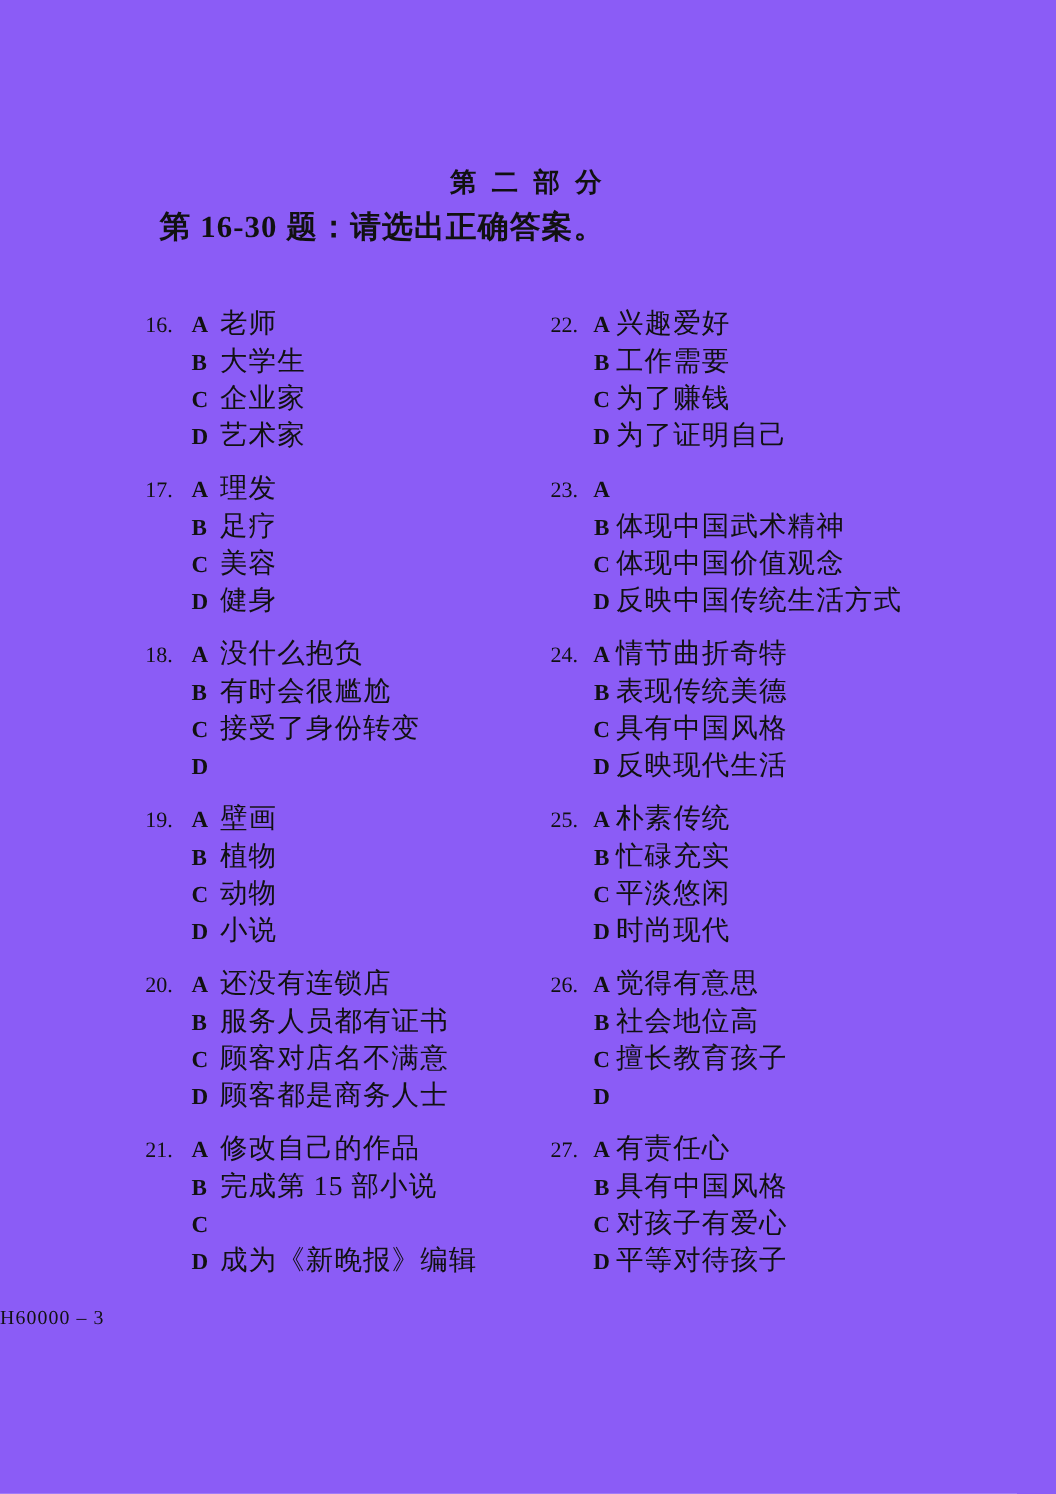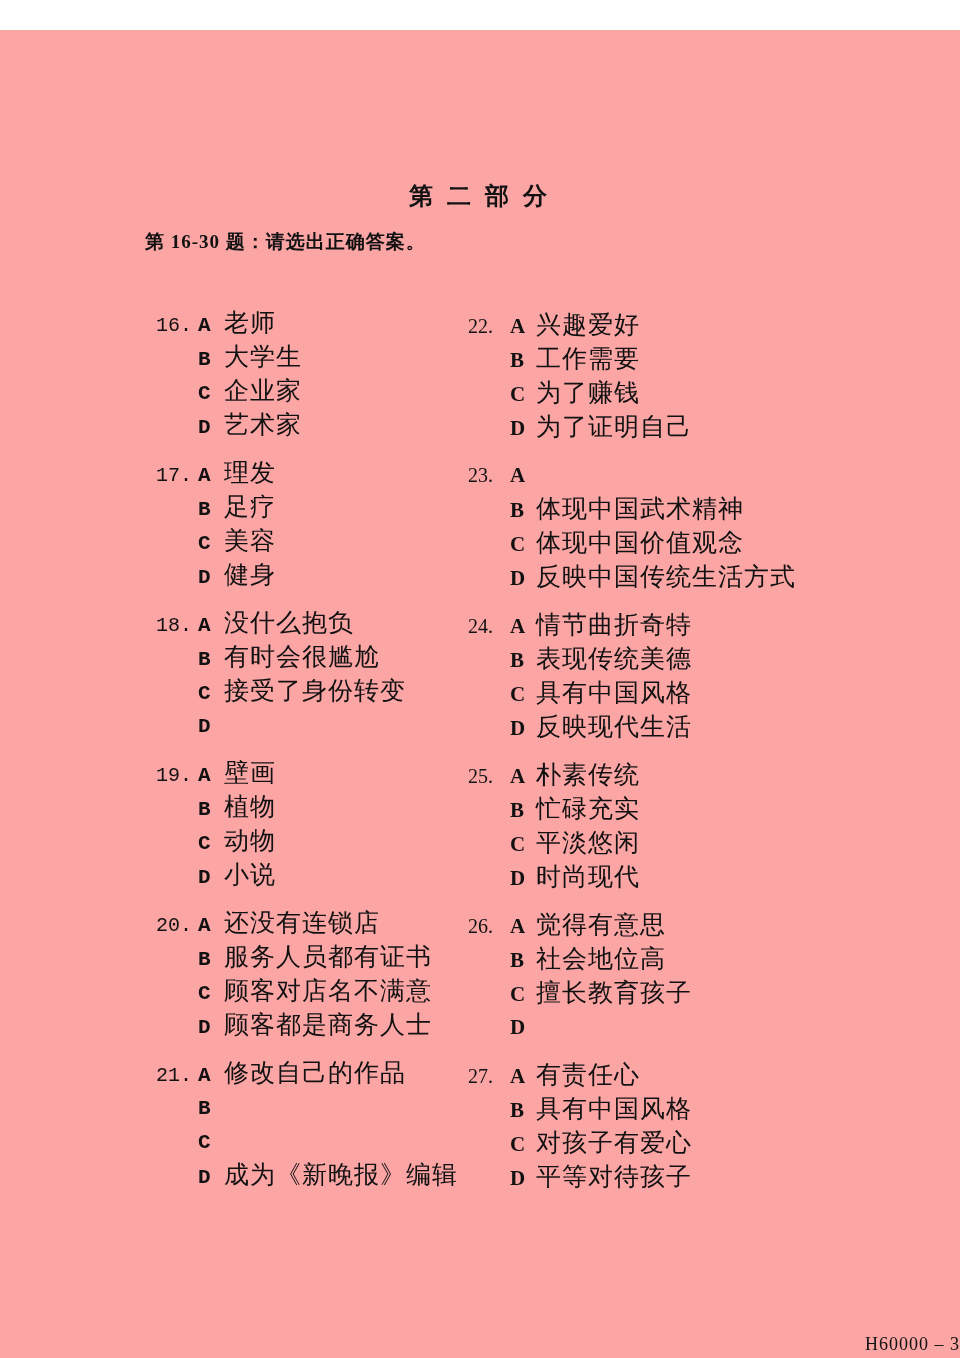--- a/index.html
+++ b/index.html
@@ -8,47 +8,46 @@
     font-family: "Liberation Serif", "DejaVu Serif", serif;
     color: #111111;
     width: 960px;
     height: 1358px;
     position: relative;
     overflow: hidden;
   }
   .page {
     position: absolute;
     inset: 0;
-    background: #fca5a5;
-    margin-top: 30px;
+    background: #8b5cf6;
   }
   .section-title {
     position: absolute;
     top: 150px;
     left: 0;
     width: 100%;
     text-align: center;
     font-size: 24px;
     font-weight: bold;
     letter-spacing: 4px;
   }
   .instructions {
     position: absolute;
-    top: 199px;
+    top: 187px;
     left: 145px;
-    font-size: 19px;
+    font-size: 28px;
     font-weight: bold;
     letter-spacing: 1px;
   }
   .col {
     position: absolute;
     top: 278px;
   }
-  .col-left  { left: 156px; width: 350px; font-family: Liberation Mono, monospace; }
-  .col-right { left: 468px; width: 360px; }
+  .col-left  { left: 132px; width: 350px; }
+  .col-right { left: 492px; width: 360px; text-align: center; }
   .question {
     margin-bottom: 14px;
   }
   .q-row {
     display: flex;
     align-items: baseline;
     height: 34px;
     line-height: 34px;
   }
   .q-num {
@@ -64,24 +63,24 @@
     font-size: 21px;
     font-weight: bold;
   }
   .opt-text {
     font-size: 25px;
     letter-spacing: 1px;
     white-space: nowrap;
   }
   .footer {
     position: absolute;
-    top: 1304px;
+    top: 1188px;
     left: 0;
     width: 100%;
-    text-align: right;
+    text-align: left;
     font-size: 18px;
     letter-spacing: 1px;
   }
 </style>
 </head>
 <body>
 
 <div class="page">
 
   <div class="section-title">第 二 部 分</div>
@@ -206,20 +205,21 @@
 
     <div class="question">
       <div class="q-row">
         <span class="q-num">21.</span>
         <span class="opt-label">A</span>
         <span class="opt-text">修改自己的作品</span>
       </div>
       <div class="q-row">
         <span class="q-num"></span>
         <span class="opt-label">B</span>
+        <span class="opt-text">完成第 15 部小说</span>
       </div>
       <div class="q-row">
         <span class="q-num"></span>
         <span class="opt-label">C</span>
       </div>
       <div class="q-row">
         <span class="q-num"></span>
         <span class="opt-label">D</span>
         <span class="opt-text">成为《新晚报》编辑</span>
       </div>

